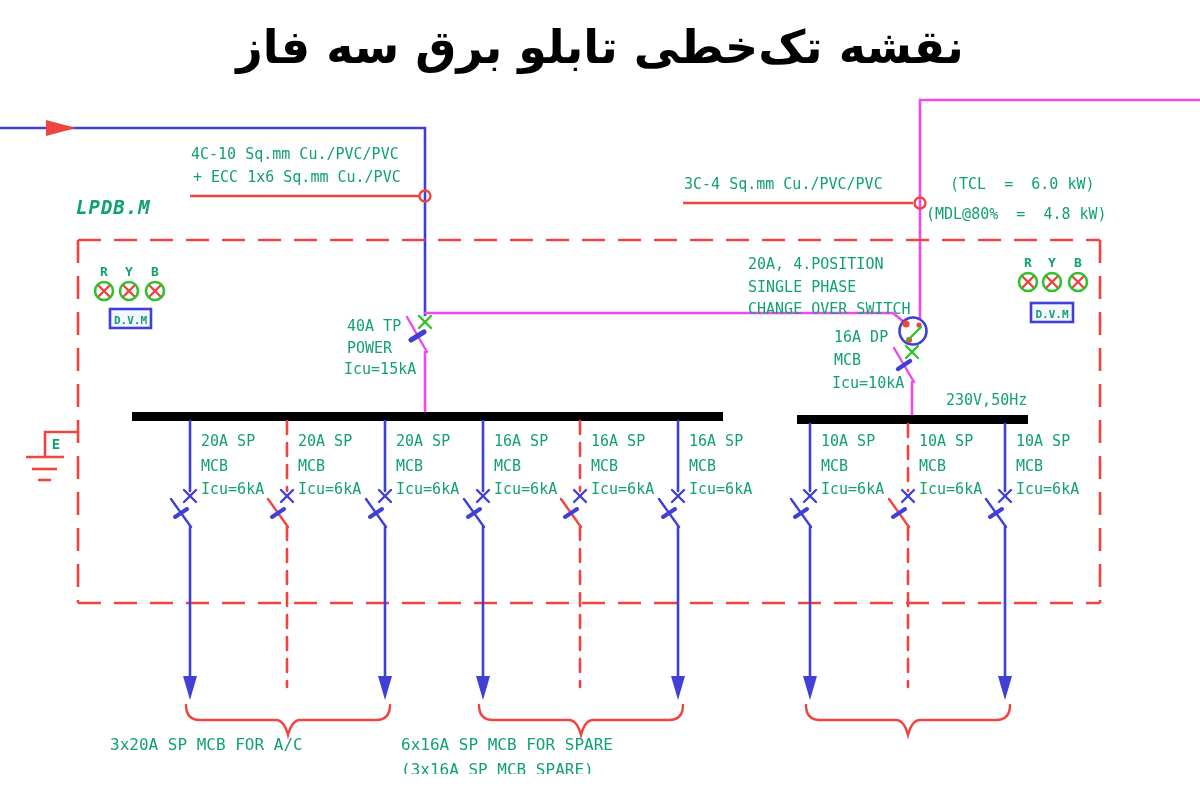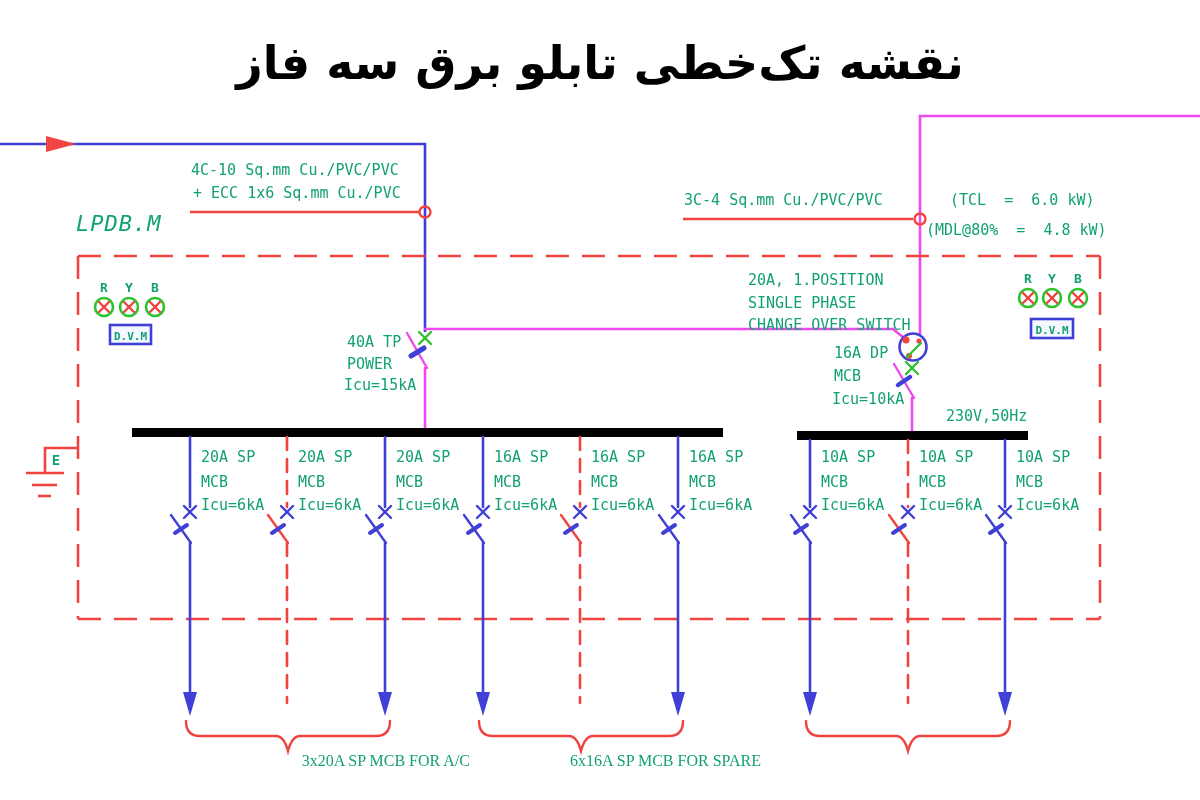--- a/index.html
+++ b/index.html
@@ -1,28 +1,28 @@
 <!DOCTYPE html>
 <html style="--green: #12a173; --bright: #2ec22e; --red: #ef4440; --blue: #4140d6; --magenta: #ee49ee; --busbar: #000000; --ink: #000000; --bg: #ffffff;"><head>
 <meta charset="utf-8">
 <style>
   :root{
     --green:#12a173; --bright:#2ec22e; --red:#ef4440; --blue:#4140d6;
     --magenta:#ee49ee; --busbar:#000000; --ink:#000000; --bg:#ffffff;
   }
   html,body{margin:0;padding:0;background:var(--bg);}
-  #stage{position:relative;width:1200px;height:774px;margin:16px auto;background:var(--bg);overflow:hidden;
+  #stage{position:relative;width:1200px;height:774px;margin:0 auto;background:var(--bg);overflow:hidden;
          font-family:"DejaVu Sans Mono", monospace;}
   #diagram-svg{position:absolute;left:0;top:0;}
   .title{position:absolute;left:0;top:20px;width:100%;text-align:center;direction:rtl;
          font-family:"DejaVu Sans", sans-serif;font-weight:bold;font-size:46px;color:var(--ink);
          letter-spacing:-1px;}
   .t{position:absolute;color:var(--green);font-size:15px;line-height:17px;white-space:pre;}
-  .panelName{font-size:22px;font-style:italic;font-weight:normal;letter-spacing:1px;}
-  .cap{width:360px;text-align:right;font-size:16px;font-family:Liberation Serif, serif;}
+  .panelName{font-size:19px;font-style:italic;font-weight:bold;letter-spacing:1px;}
+  .cap{width:360px;text-align:left;font-size:16px;}
   .ph{width:20px;text-align:center;font-size:13px;font-weight:bold;}
   .dvm{font-size:11px;font-weight:bold;text-align:center;letter-spacing:0px;}
   .e{font-size:14px;font-weight:bold;width:16px;text-align:center;}
 </style>
 </head>
 <body>
 
 <div id="stage">
 
   <div class="title">نقشه تک‌خطی تابلو برق سه فاز</div>
@@ -216,21 +216,21 @@
     </g>
   </svg>
 
   <div class="t" style="left:191px;top:146px;">4C-10 Sq.mm Cu./PVC/PVC</div>
   <div class="t" style="left:193px;top:169px;">+ ECC 1x6 Sq.mm Cu./PVC</div>
   <div class="t panelName" style="left:76px;top:199px;">LPDB.M</div>
   <div class="t" style="left:684px;top:176px;">3C-4 Sq.mm Cu./PVC/PVC</div>
   <div class="t" style="left:950px;top:176px;">(TCL  =  6.0 kW)</div>
   <div class="t" style="left:926px;top:206px;">(MDL@80%  =  4.8 kW)</div>
 
-  <div class="t" style="left:748px;top:256px;">20A, 1.POSITION</div>
+  <div class="t" style="left:748px;top:256px;">20A, 4.POSITION</div>
   <div class="t" style="left:748px;top:279px;">SINGLE PHASE</div>
   <div class="t" style="left:748px;top:301px;">CHANGE OVER SWITCH</div>
 
   <div class="t" style="left:347px;top:318px;">40A TP</div>
   <div class="t" style="left:347px;top:340px;">POWER</div>
   <div class="t" style="left:344px;top:361px;">Icu=15kA</div>
 
   <div class="t" style="left:834px;top:329px;">16A DP</div>
   <div class="t" style="left:834px;top:352px;">MCB</div>
   <div class="t" style="left:832px;top:375px;">Icu=10kA</div>
@@ -274,14 +274,15 @@
   <div class="t" style="left:821px;top:481px;">Icu=6kA</div>
   <div class="t" style="left:919px;top:433px;">10A SP</div>
   <div class="t" style="left:919px;top:458px;">MCB</div>
   <div class="t" style="left:919px;top:481px;">Icu=6kA</div>
   <div class="t" style="left:1016px;top:433px;">10A SP</div>
   <div class="t" style="left:1016px;top:458px;">MCB</div>
   <div class="t" style="left:1016px;top:481px;">Icu=6kA</div>
 
   <div class="t cap" style="left:110px;top:736px;">3x20A SP MCB FOR A/C</div>
   <div class="t cap" style="left:401px;top:736px;">6x16A SP MCB FOR SPARE</div>
+  <div class="t cap" style="left:401px;top:761px;">(3x16A SP MCB SPARE)</div>
 
 </div>
 
 </body></html>

